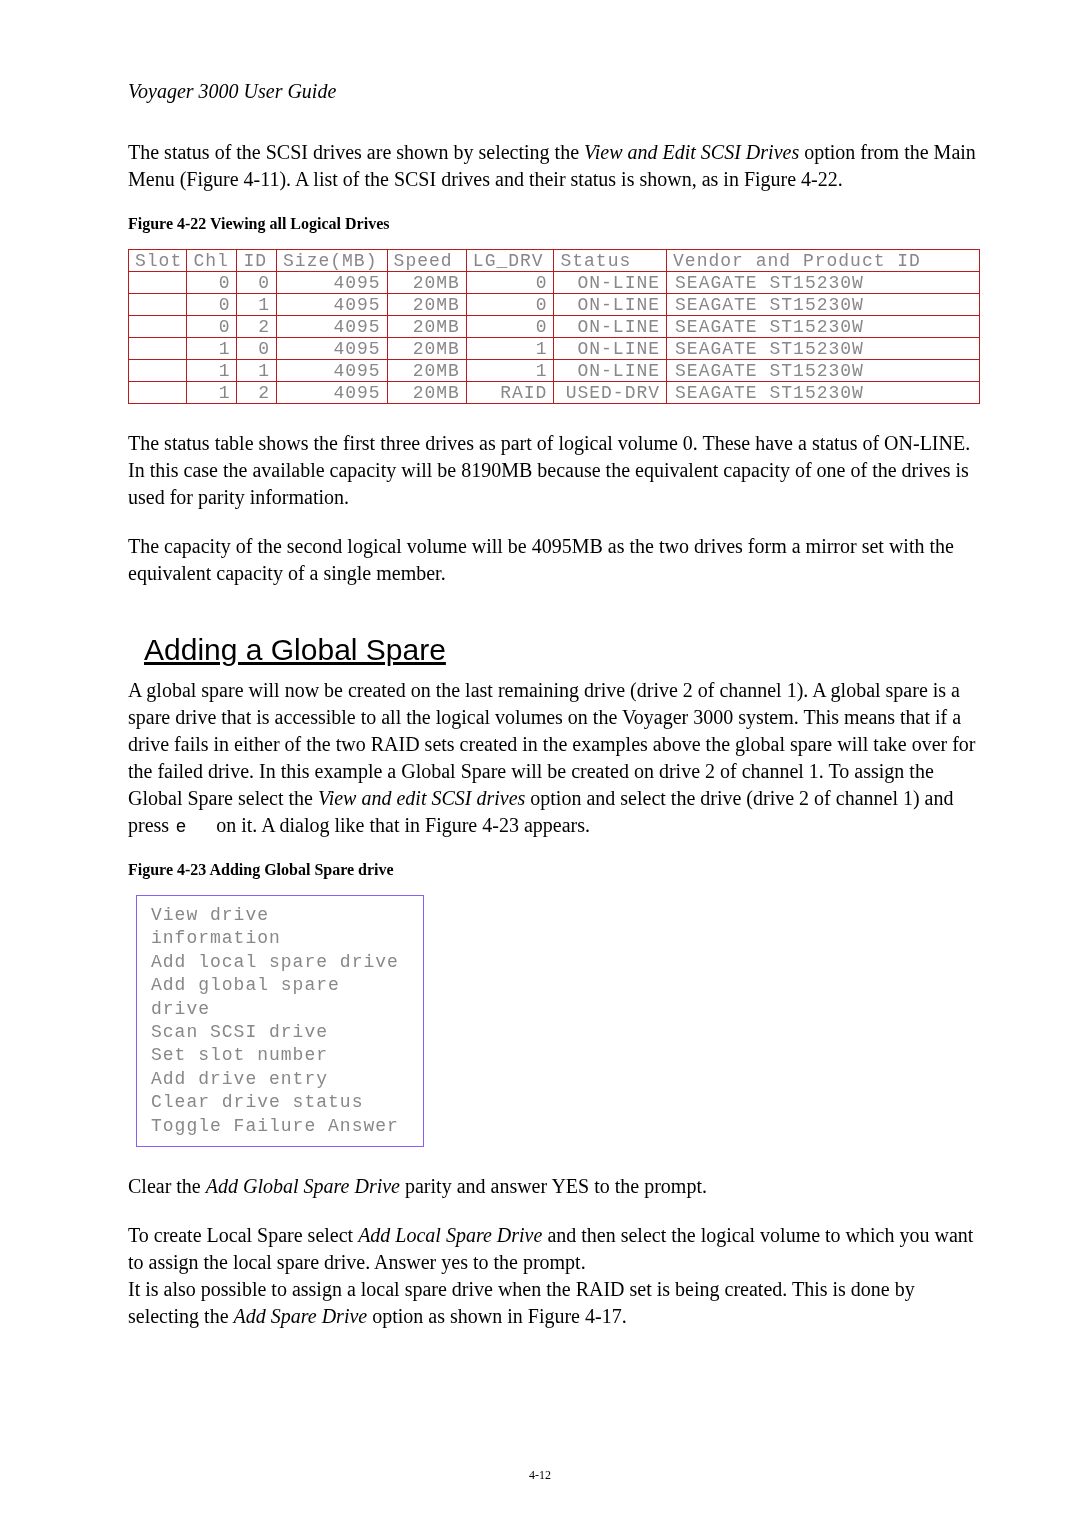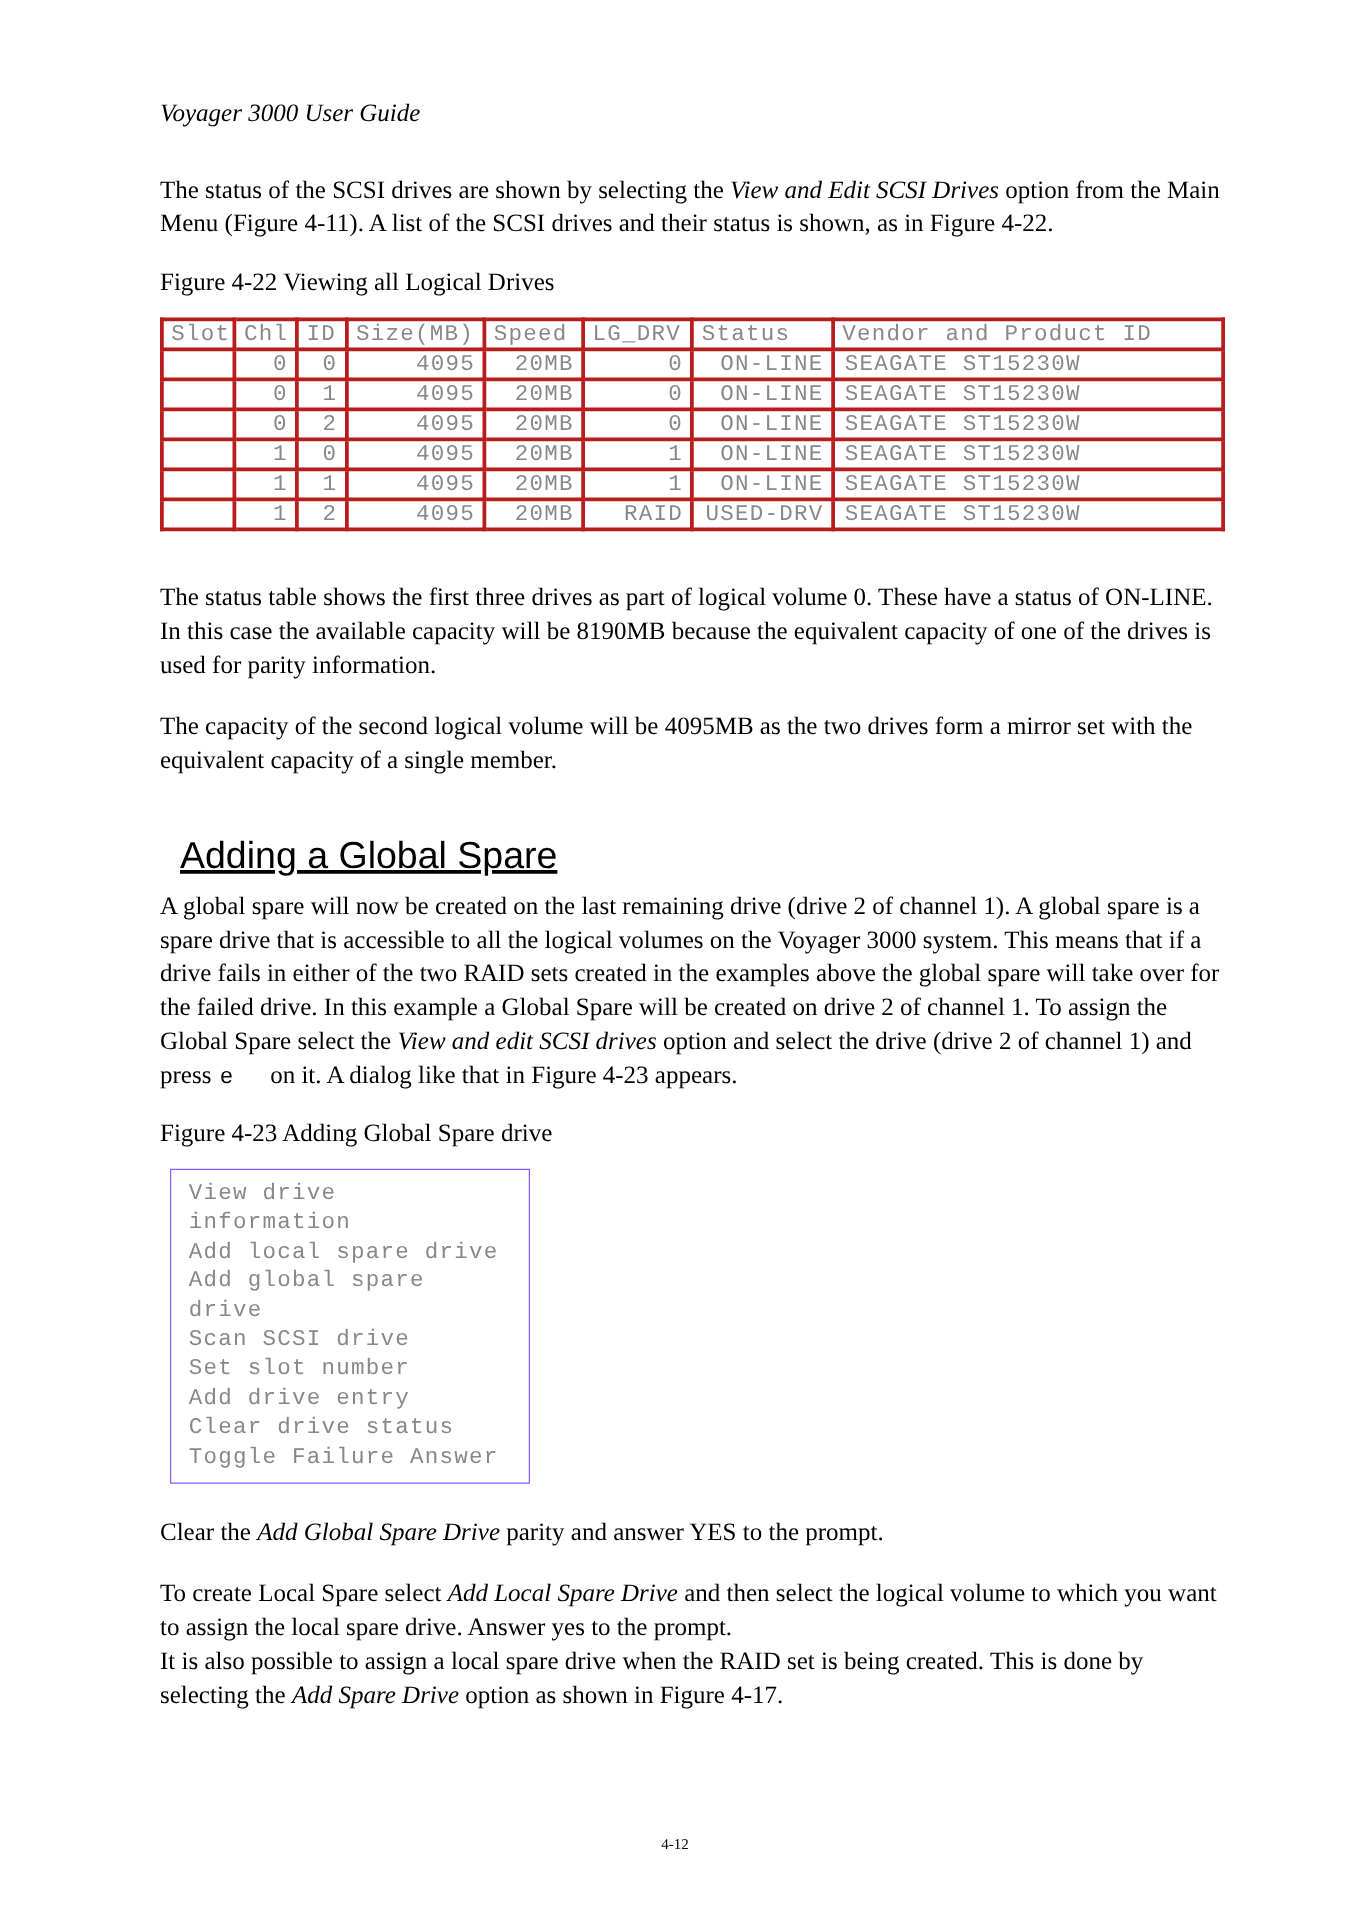--- a/index.html
+++ b/index.html
@@ -21,22 +21,22 @@
     font-size: 20px;
     margin-bottom: 36px;
   }
   p.body {
     font-size: 20px;
     line-height: 1.35;
     margin: 0 0 22px 0;
     text-align: left;
   }
   .fig-caption {
-    font-size: 20px;
-    font-weight: normal;
+    font-size: 16px;
+    font-weight: bold;
     margin: 14px 0 16px 0;
   }
   h2.section {
     font-family: Arial, Helvetica, sans-serif;
     font-weight: normal;
     font-size: 30px;
     margin: 46px 0 10px 16px;
     text-decoration: underline;
   }
   .italic { font-style: italic; }
@@ -45,21 +45,21 @@
     letter-spacing: 1px;
     color: #888;
   }
   table.scsi {
     border-collapse: collapse;
     width: 100%;
     table-layout: fixed;
     font-size: 18px;
   }
   table.scsi th, table.scsi td {
-    border: 3px solid #b91c1c;
+    border: 1px solid #b91c1c;
     padding: 1px 6px 0 6px;
     white-space: nowrap;
     overflow: hidden;
   }
   table.scsi th {
     font-weight: normal;
     text-align: left;
   }
   table.scsi td { text-align: right; }
   table.scsi td.left { text-align: left; padding-left: 8px; }
@@ -179,21 +179,21 @@
           <td>2</td>
           <td>4095</td>
           <td>20MB</td>
           <td>RAID</td>
           <td>USED-DRV</td>
           <td class="left">SEAGATE ST15230W</td>
         </tr>
       </tbody>
   </table>
 
-  <p class="body" style="margin-top:40px;">The status table shows the first three drives as part of logical volume 0. These have a status of ON-LINE. In this case the available capacity will be 8190MB because the equivalent capacity of one of the drives is used for parity information.</p>
+  <p class="body" style="margin-top:26px;">The status table shows the first three drives as part of logical volume 0. These have a status of ON-LINE. In this case the available capacity will be 8190MB because the equivalent capacity of one of the drives is used for parity information.</p>
 
   <p class="body">The capacity of the second logical volume will be 4095MB as the two drives form a mirror set with the equivalent capacity of a single member.</p>
 
   <h2 class="section">Adding a Global Spare</h2>
 
   <p class="body">
     <span>A global spare will now be created on the last remaining drive (drive 2 of channel 1). A global spare is a spare drive that is accessible to all the logical volumes on the Voyager 3000 system. This means that if a drive fails in either of the two RAID sets created in the examples above the global spare will take over for the failed drive. In this example a Global Spare will be created on drive 2 of channel 1. To assign the Global Spare select the </span><span class="italic">View and edit SCSI drives</span><span> option and select the drive (drive 2 of channel 1) and press </span><span class="key-glyph">e</span><span> on it. A dialog like that in Figure 4-23 appears.</span>
   </p>
 
   <div class="fig-caption">Figure 4-23  Adding Global Spare drive</div>

